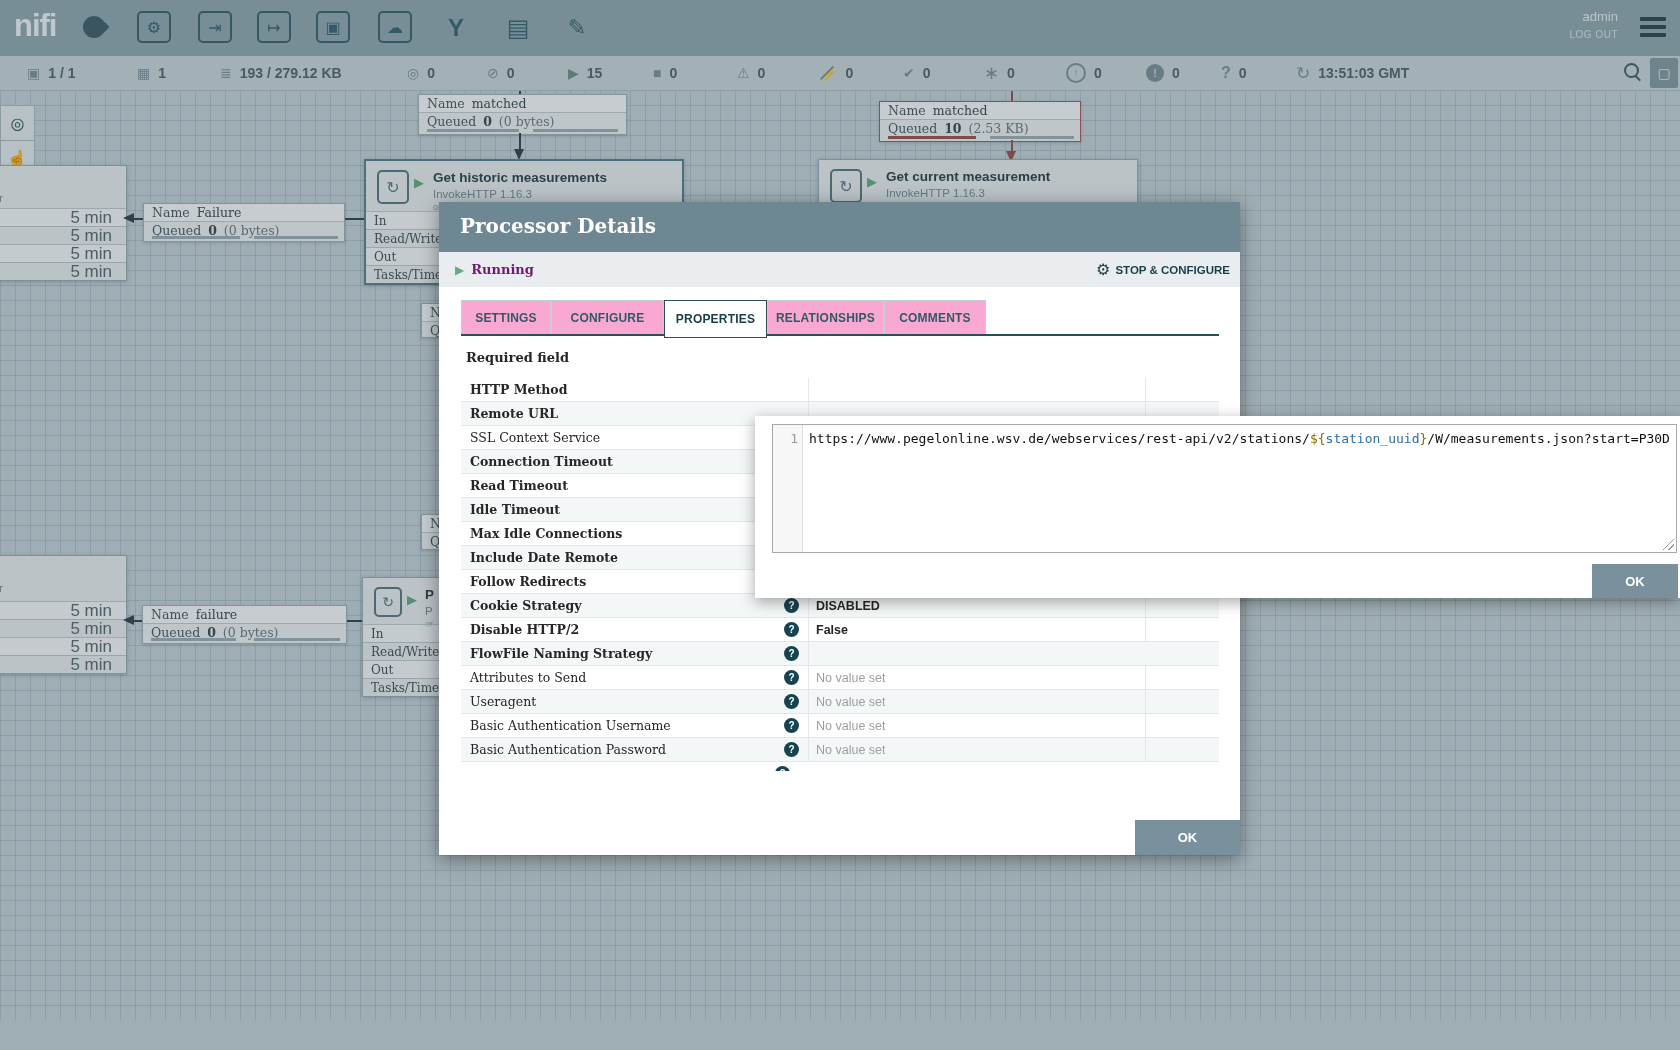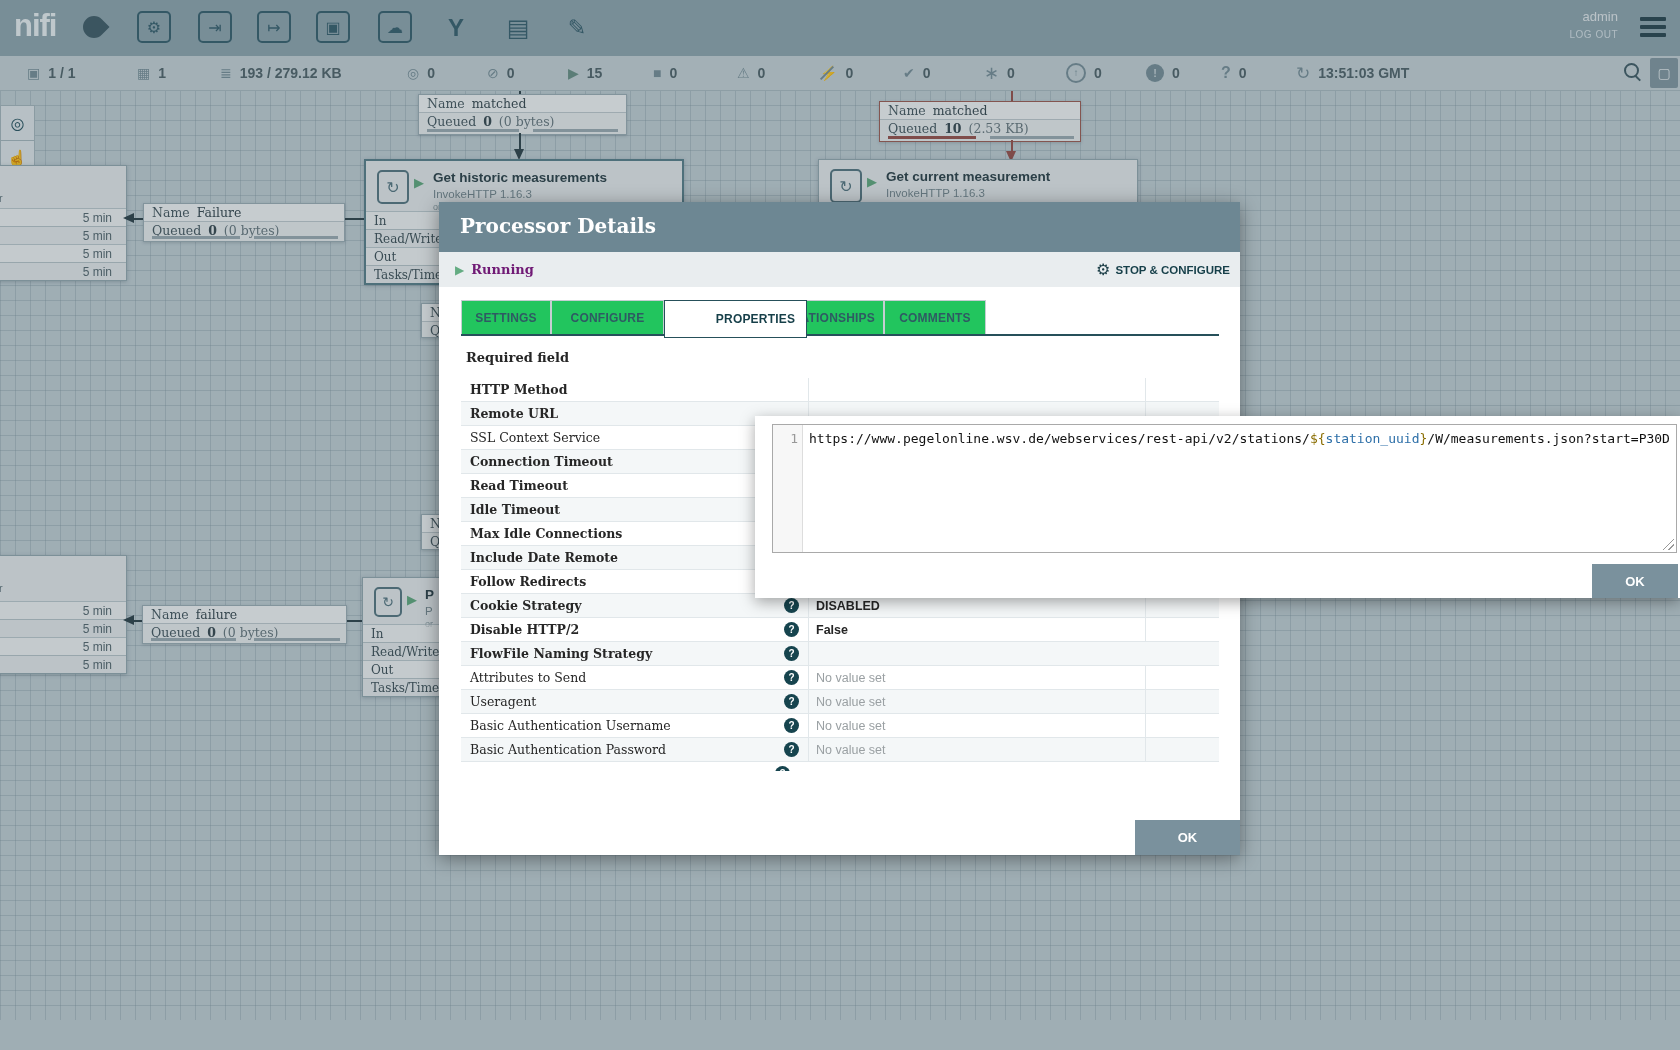--- a/index.html
+++ b/index.html
@@ -57,21 +57,21 @@
   .picon{position:absolute;left:11px;top:9px;width:28px;height:30px;border:2px solid #5a7a86;
     border-radius:5px;color:#5a7a86;display:flex;align-items:center;justify-content:center;font-size:16px;}
   .pplay{position:absolute;left:48px;top:14px;font-size:13px;color:#64ac82;}
   .ptitle{position:absolute;left:67px;top:9px;font-size:13.5px;font-weight:bold;color:#30444c;white-space:nowrap;}
   .ptype{position:absolute;left:67px;top:27px;font-size:11.5px;color:#7a8c94;white-space:nowrap;}
   .pmore{position:absolute;left:67px;top:41px;font-size:9px;color:#8a9aa1;white-space:nowrap;}
   .prows{position:absolute;left:0;right:0;bottom:0;}
   .prow{height:17px;border-top:1px solid rgba(130,152,163,.45);font-size:12px;color:#42545c;
     display:flex;align-items:center;padding-left:8px;}
   .prow:nth-child(odd){background:rgba(255,255,255,.5);}
-  .prow .pv{margin-left:auto;padding-right:14px;color:#5a6c74;font-size:12px;}
+  .prow .pv{margin-left:auto;padding-right:14px;color:#5a6c74;font-size:17px;}
   .ptail{position:absolute;font-size:11px;color:#6a7c84;}
   .conn{position:absolute;background:#edf1f3;border:1px solid #9fb1b9;box-shadow:0 1px 3px rgba(40,60,70,.2);
     overflow:hidden;}
   .conn.redb{border-color:#a06058;}
   .crow{height:17px;display:flex;align-items:center;gap:7px;padding:0 8px;font-size:12.5px;color:#3b4c54;
     white-space:nowrap;}
   .crow:first-child{border-bottom:1px solid rgba(130,152,163,.45);background:rgba(255,255,255,.55);}
   .ckey{color:#4a5c64;}
   .cnum{font-weight:bold;}
   .csize{color:#6b7b82;}
@@ -94,24 +94,24 @@
   .dlg-header{height:50px;background:#6d8793;}
   .dlg-title{padding:12px 0 0 21px;font-size:20px;font-weight:bold;color:#fff;}
   .dlg-status{height:35px;background:#e9edef;display:flex;align-items:center;padding:0 10px 0 16px;}
   .st-play{color:#64ac82;font-size:12px;margin-right:7px;}
   .st-text{font-size:13px;font-weight:bold;color:#701a75;}
   .st-action{margin-left:auto;display:flex;align-items:center;gap:5px;cursor:pointer;}
   .st-gear{font-size:16px;color:#1d3f48;}
   .st-action-label{font-size:11.5px;font-weight:bold;color:#163f49;}
   .tabs{position:absolute;left:22px;top:98px;width:758px;height:36px;}
   .tabs::after{content:"";position:absolute;left:0;right:0;bottom:0;height:2px;background:#26505a;}
-  .tab{position:absolute;top:0;height:33px;border:1px solid #c5ced2;background:#22c55e;
+  .tab{position:absolute;top:0;height:33px;border:1px solid #c5ced2;background:#f9a8d4;
     display:flex;align-items:center;justify-content:center;font-size:12px;font-weight:bold;
     color:#2f5a63;cursor:pointer;letter-spacing:.2px;}
-  .tab.active{background:#fff;border:1px solid #26505a;height:36px;z-index:2;color:#163f49;padding-left:40px;}
+  .tab.active{background:#fff;border:1px solid #26505a;height:36px;z-index:2;color:#163f49;}
   .req-note{position:absolute;left:27px;top:148px;font-size:13px;font-weight:bold;color:#262626;}
   .ptable{position:absolute;left:22px;top:176px;width:758px;}
   .pt-head{height:30px;background:#73909c;display:flex;align-items:center;color:#fff;
     font-size:13px;font-weight:bold;}
   .pt-head .hp{padding-left:9px;width:330px;}
   .pt-head .hv{padding-left:7px;}
   .pt-row{height:23px;border-bottom:1px solid #e1e7ea;display:flex;align-items:center;position:relative;}
   .pt-row:nth-child(even){background:#f4f7f8;}
   .pt-name{width:314px;padding-left:9px;font-size:12.5px;color:#262626;white-space:nowrap;overflow:hidden;
     font-family:"DejaVu Serif",serif;font-weight:normal;}

